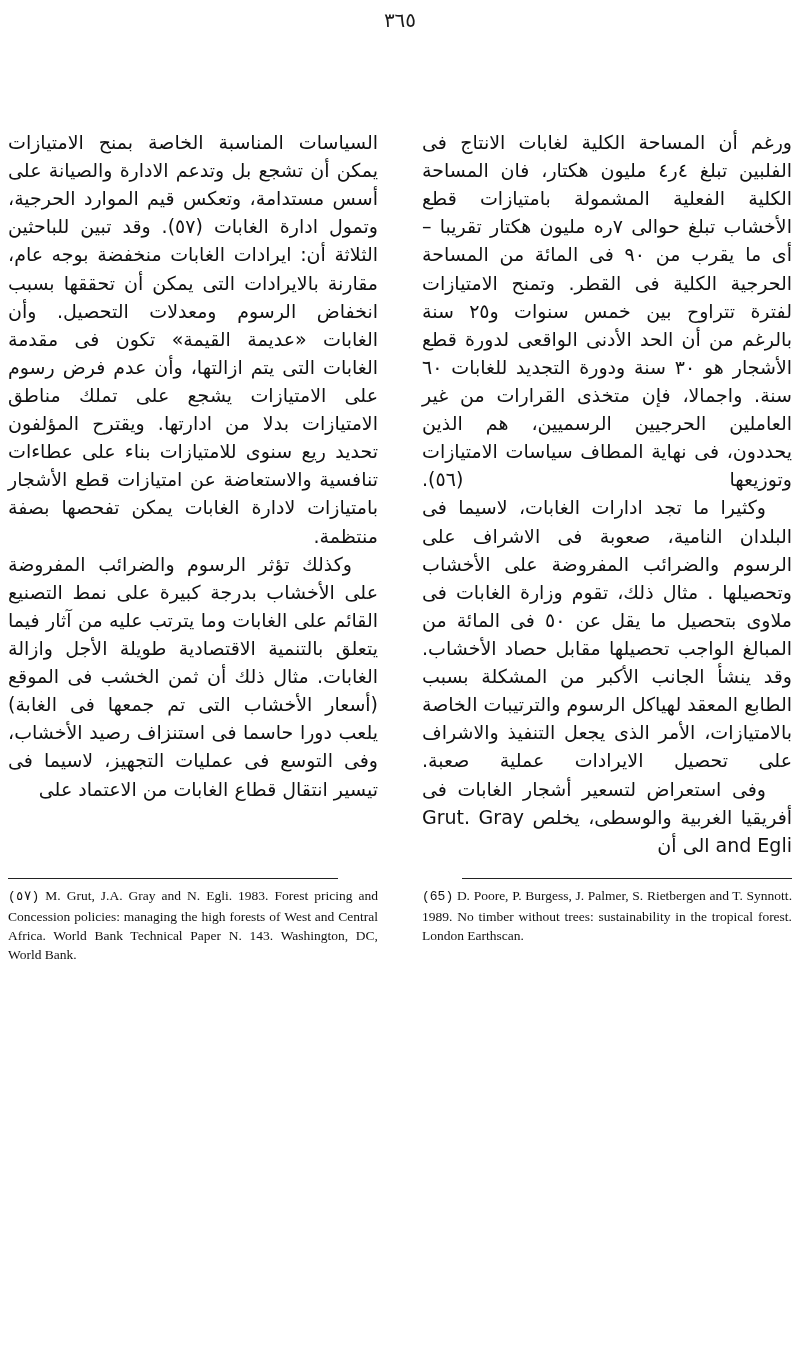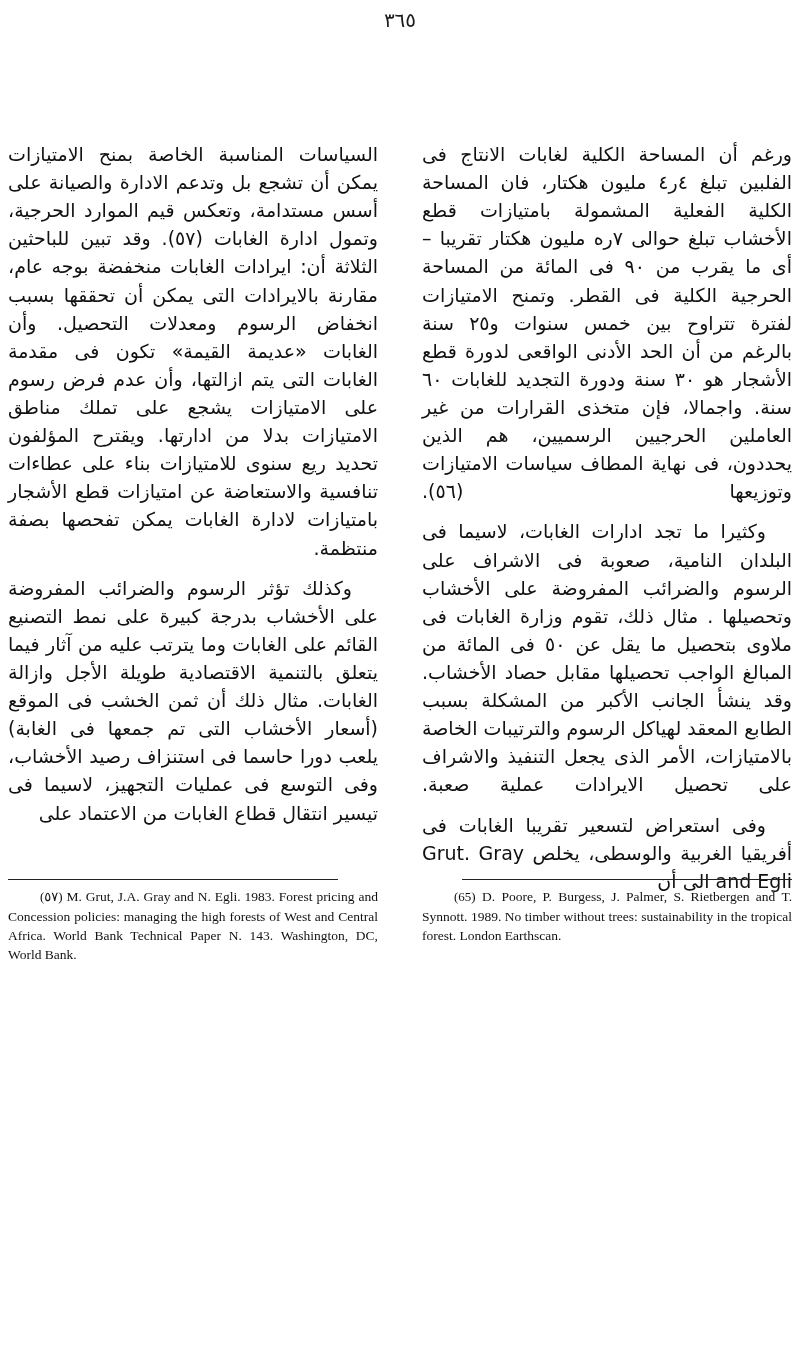--- a/index.html
+++ b/index.html
@@ -43,21 +43,21 @@
     justify-content: space-between;
     gap: 36px;
   }
   .col {
     width: 370px;
     direction: rtl;
     text-align: justify;
     text-align-last: justify;
   }
   .col p {
-    margin: 12px 0 0 0;
+    margin: 0 0 0 0;
     font-size: 19px;
     line-height: 1.48;
     font-family: "DejaVu Sans", sans-serif;
     text-align: justify;
     text-justify: inter-word;
   }
   .col p.indent {
     text-indent: 26px;
   }
   .col p.last-free {
@@ -87,38 +87,37 @@
   .fn-text {
     font-size: 13.5px;
     line-height: 1.42;
     font-family: "Liberation Serif", serif;
     text-align: justify;
     direction: ltr;
   }
   .fn-marker {
     direction: rtl;
     unicode-bidi: embed;
-    font-family: Liberation Serif, serif;
+    font-family: Liberation Mono, monospace;
     font-size: 13px;
-    margin-left: 32px;
   }
 </style>
 </head>
 <body>
 
 <div class="page">
 
   <div class="page-number">٣٦٥</div>
 
   <div class="columns">
 
     <div class="col right-col">
       <p>ورغم أن المساحة الكلية لغابات الانتاج فى الفلبين تبلغ ٤ر٤ مليون هكتار، فان المساحة الكلية الفعلية المشمولة بامتيازات قطع الأخشاب تبلغ حوالى ٧ره مليون هكتار تقريبا – أى ما يقرب من ٩٠ فى المائة من المساحة الحرجية الكلية فى القطر. وتمنح الامتيازات لفترة تتراوح بين خمس سنوات و٢٥ سنة بالرغم من أن الحد الأدنى الواقعى لدورة قطع الأشجار هو ٣٠ سنة ودورة التجديد للغابات ٦٠ سنة. واجمالا، فإن متخذى القرارات من غير العاملين الحرجيين الرسميين، هم الذين يحددون، فى نهاية المطاف سياسات الامتيازات وتوزيعها (٥٦).</p>
       <p class="indent">وكثيرا ما تجد ادارات الغابات، لاسيما فى البلدان النامية، صعوبة فى الاشراف على الرسوم والضرائب المفروضة على الأخشاب وتحصيلها . مثال ذلك، تقوم وزارة الغابات فى ملاوى بتحصيل ما يقل عن ٥٠ فى المائة من المبالغ الواجب تحصيلها مقابل حصاد الأخشاب. وقد ينشأ الجانب الأكبر من المشكلة بسبب الطابع المعقد لهياكل الرسوم والترتيبات الخاصة بالامتيازات، الأمر الذى يجعل التنفيذ والاشراف على تحصيل الايرادات عملية صعبة.</p>
-      <p class="indent last-free">وفى استعراض لتسعير تقريبا الغابات فى أفريقيا الغربية والوسطى، يخلص Grut. Gray and Egli الى أن</p>
+      <p class="indent last-free">وفى استعراض لتسعير أشجار الغابات فى أفريقيا الغربية والوسطى، يخلص Grut. Gray and Egli الى أن</p>
     </div>
 
     <div class="col left-col">
       <p>السياسات المناسبة الخاصة بمنح الامتيازات يمكن أن تشجع بل وتدعم الادارة والصيانة على أسس مستدامة، وتعكس قيم الموارد الحرجية، وتمول ادارة الغابات (٥٧). وقد تبين للباحثين الثلاثة أن: ايرادات الغابات منخفضة بوجه عام، مقارنة بالايرادات التى يمكن أن تحققها بسبب انخفاض الرسوم ومعدلات التحصيل. وأن الغابات «عديمة القيمة» تكون فى مقدمة الغابات التى يتم ازالتها، وأن عدم فرض رسوم على الامتيازات يشجع على تملك مناطق الامتيازات بدلا من ادارتها. ويقترح المؤلفون تحديد ريع سنوى للامتيازات بناء على عطاءات تنافسية والاستعاضة عن امتيازات قطع الأشجار بامتيازات لادارة الغابات يمكن تفحصها بصفة منتظمة.</p>
       <p class="indent last-free">وكذلك تؤثر الرسوم والضرائب المفروضة على الأخشاب بدرجة كبيرة على نمط التصنيع القائم على الغابات وما يترتب عليه من آثار فيما يتعلق بالتنمية الاقتصادية طويلة الأجل وازالة الغابات. مثال ذلك أن ثمن الخشب فى الموقع (أسعار الأخشاب التى تم جمعها فى الغابة) يلعب دورا حاسما فى استنزاف رصيد الأخشاب، وفى التوسع فى عمليات التجهيز، لاسيما فى تيسير انتقال قطاع الغابات من الاعتماد على</p>
     </div>
 
   </div>
 
   <div class="footnotes">

